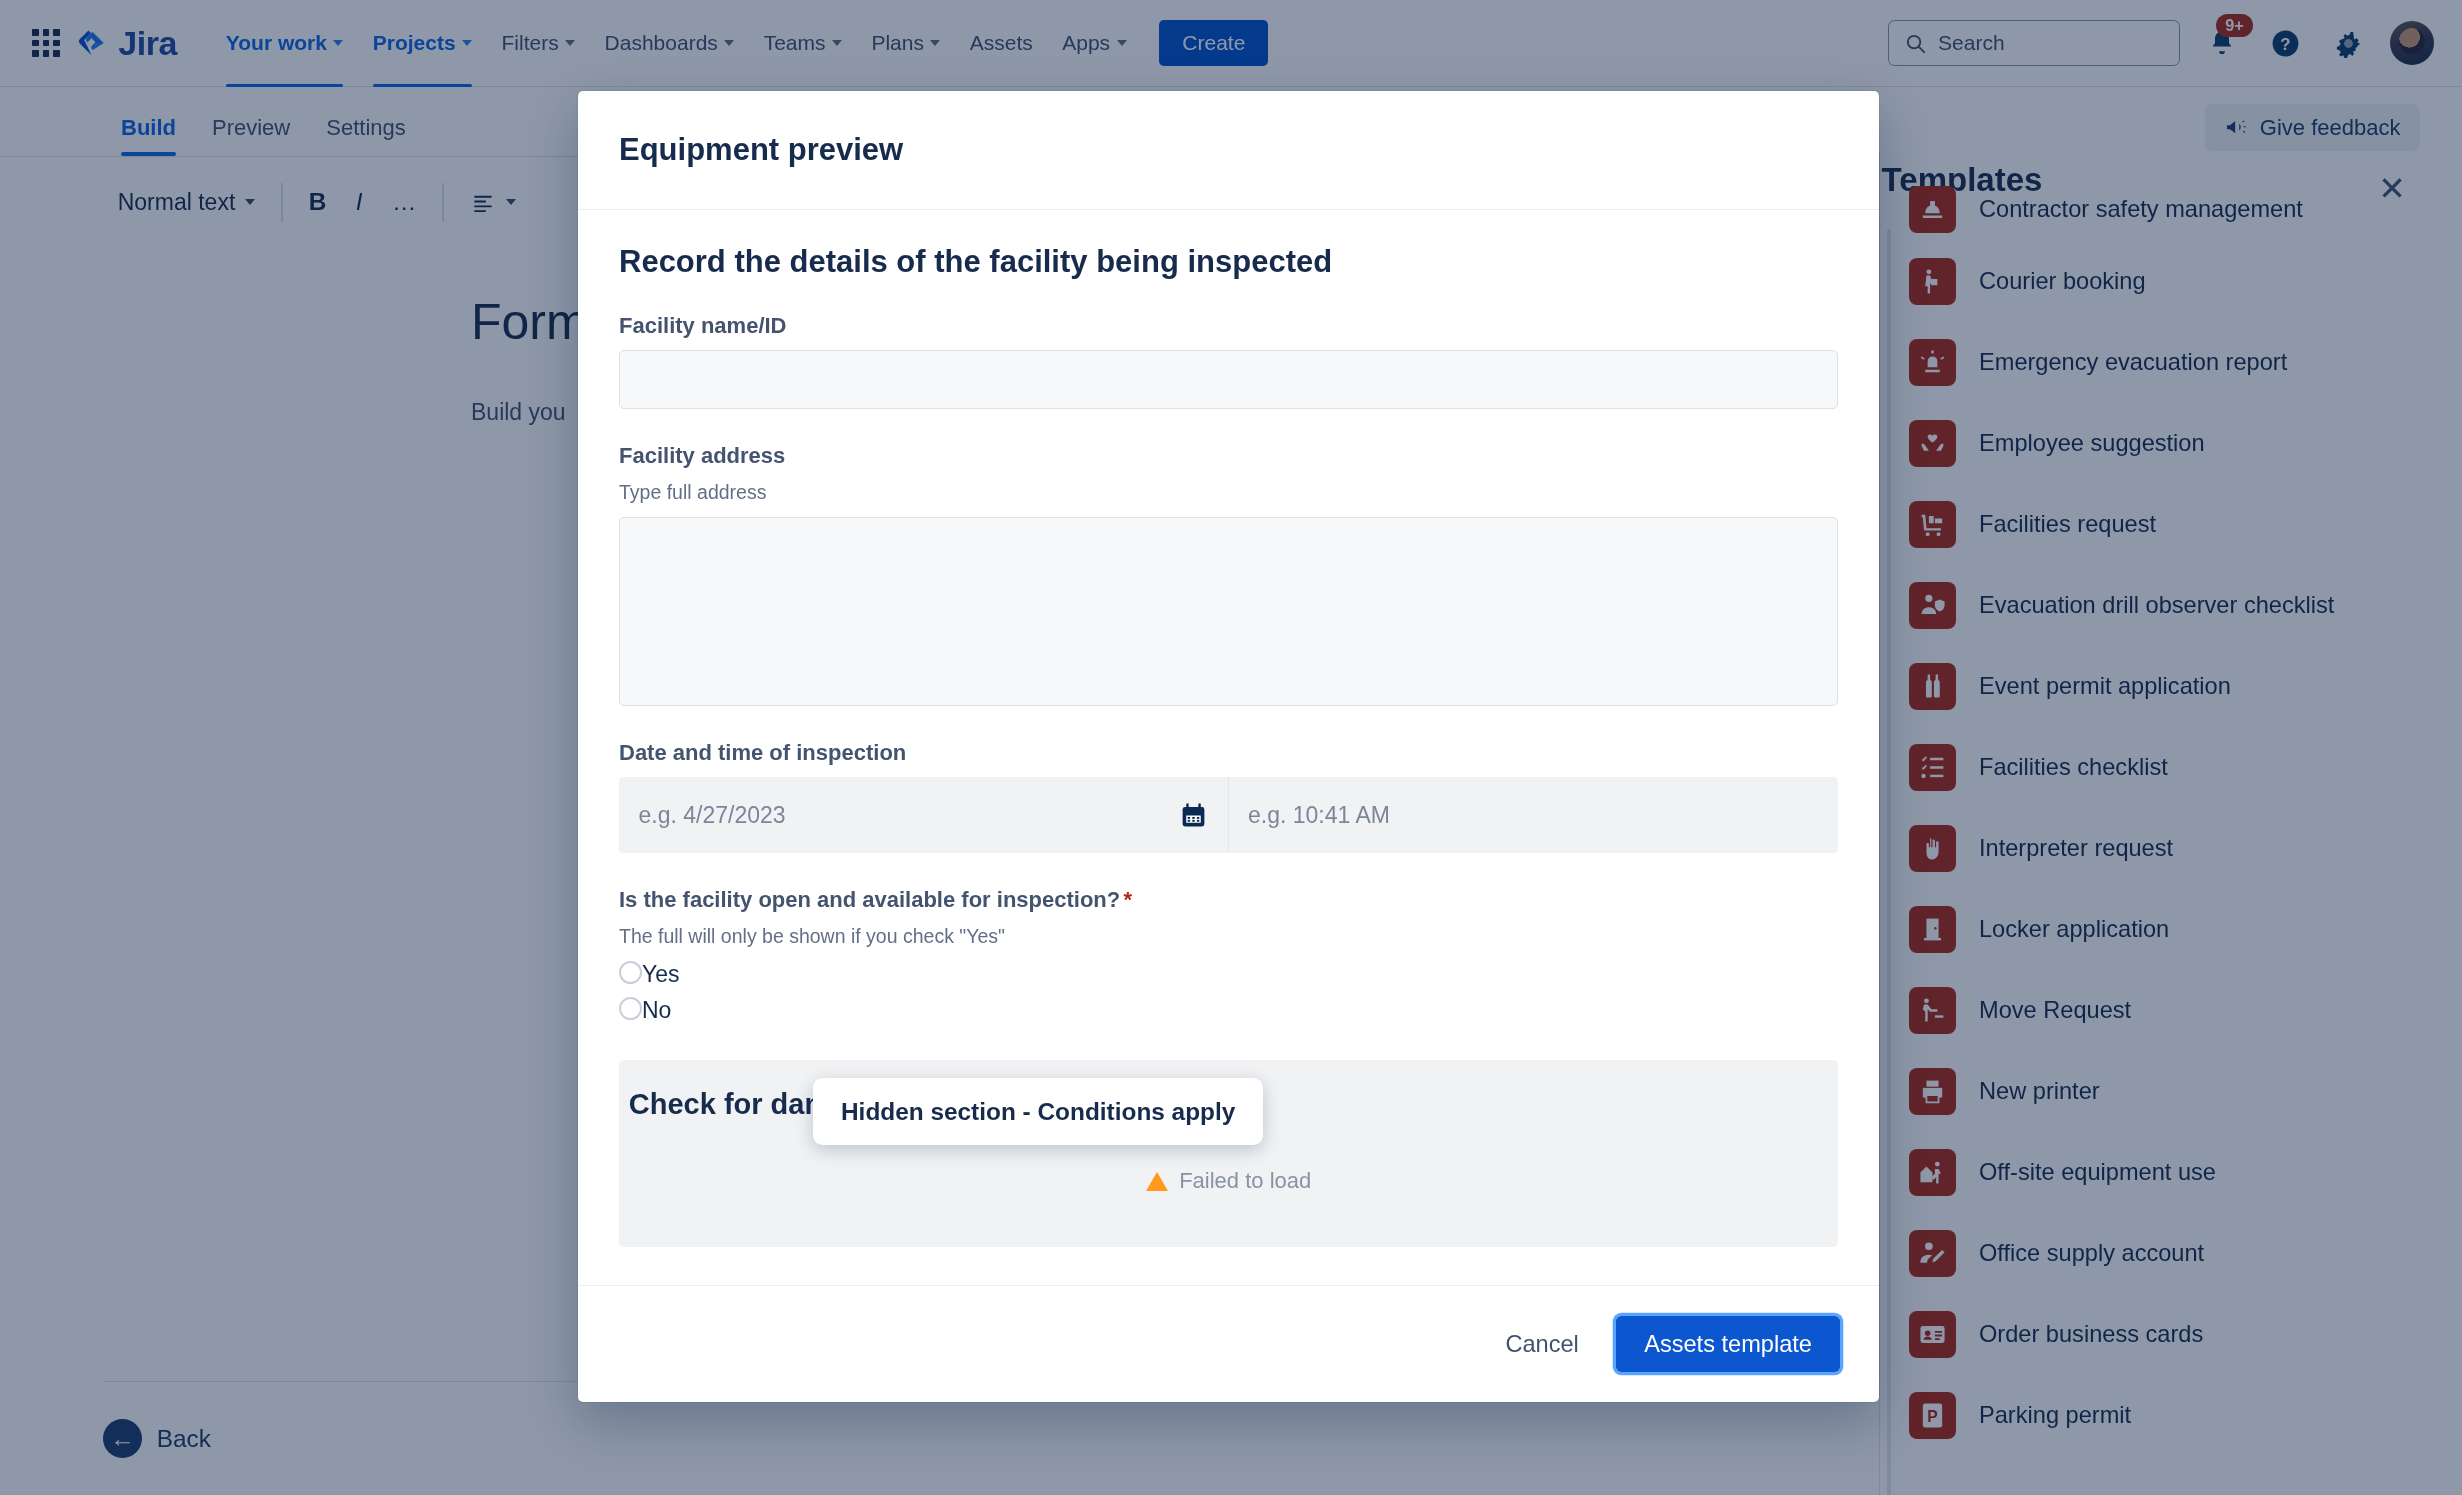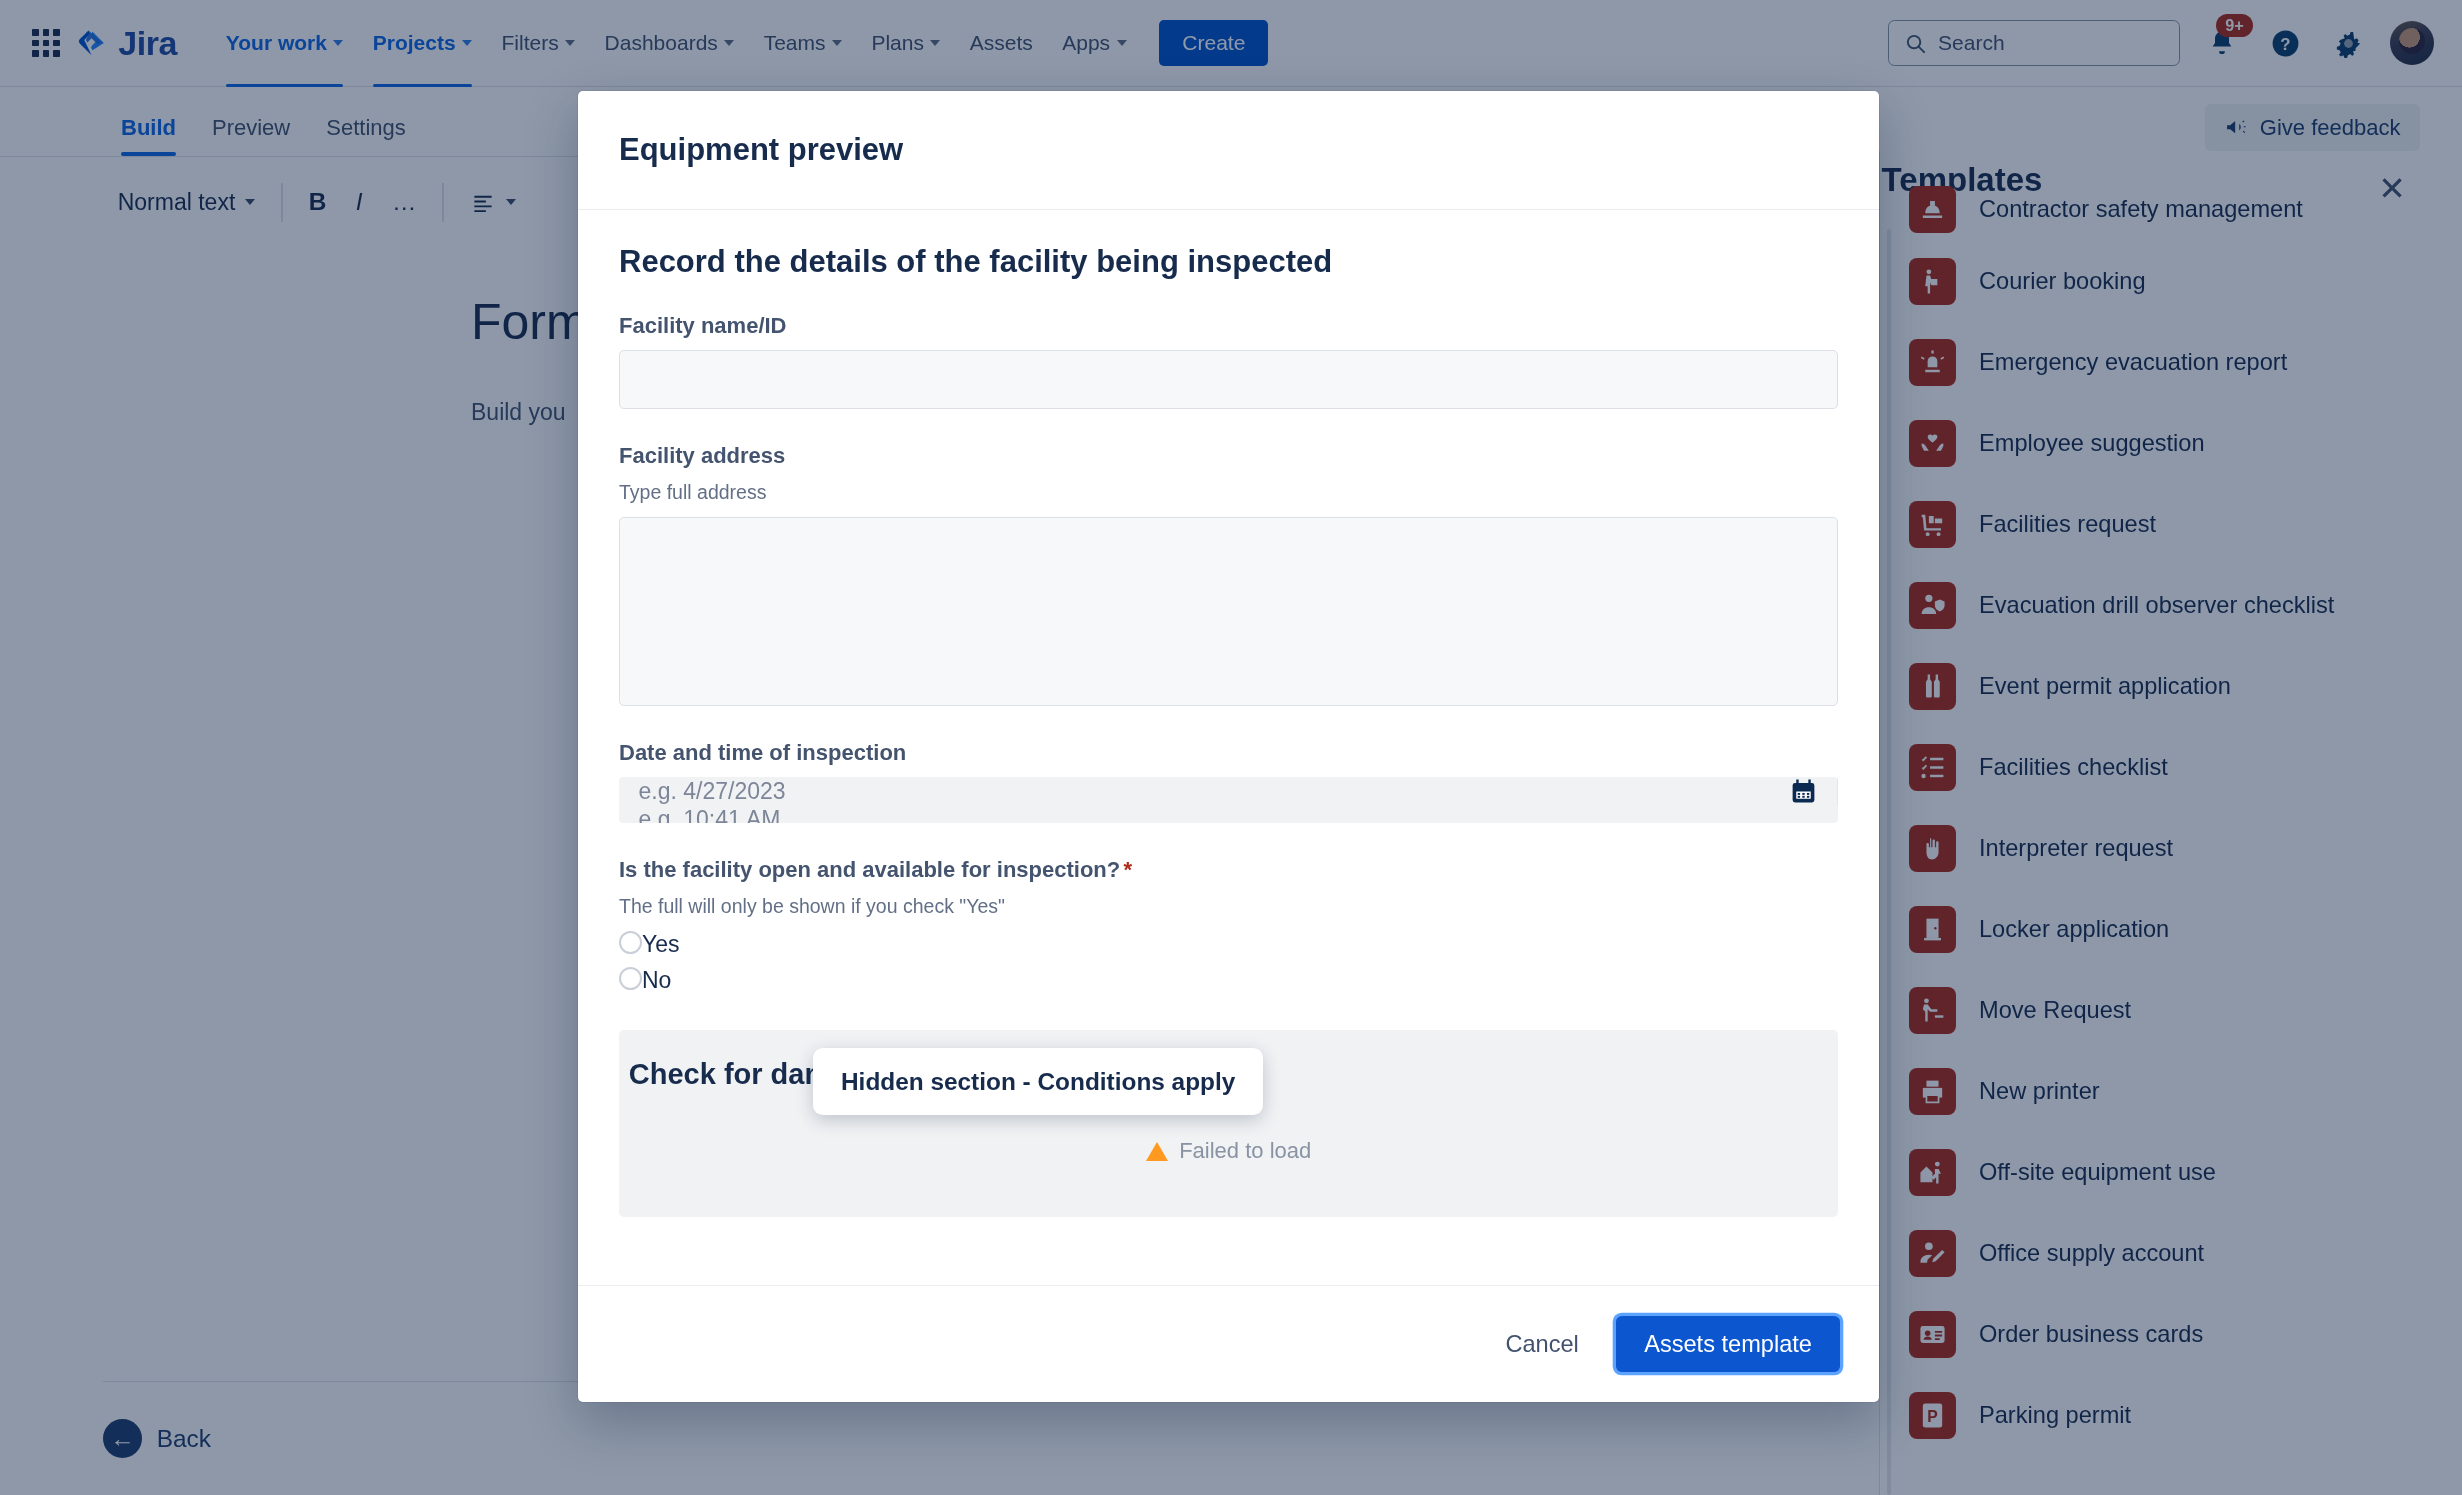--- a/index.html
+++ b/index.html
@@ -168,21 +168,21 @@
   .fld-label { font-size: 22px; font-weight: 600; color: #44546f; margin-bottom: 11.4px; }
   .fld-label .req { color: #ae2a19; font-weight: 700; margin-left: 3.3px; }
   .fld-help { font-size: 19.5px; color: #626f86; margin-bottom: 13px; }
   .inp {
     width: 100%; height: 59px; background: #f7f8f9; border: 1.6px solid #dcdfe4;
     border-radius: 4.9px;
   }
   .txta {
     width: 100%; height: 189px; background: #f7f8f9; border: 1.6px solid #dcdfe4; border-radius: 4.9px;
   }
-  .dt-row { display: flex; width: 100%; height: 46px; background: #f1f2f4; border-radius: 4px; overflow: hidden; flex-direction: column; }
+  .dt-row { display: flex; width: 100%; height: 76px; background: #f1f2f4; border-radius: 4px; overflow: hidden; }
   .dt-date { flex: 1 1 50%; display: flex; align-items: center; justify-content: space-between;
       padding: 0 19.5px; border-right: 1.6px solid #e4e6ea; }
   .dt-time { flex: 1 1 50%; display: flex; align-items: center; padding: 0 19.5px; }
   .ph-txt { font-size: 23px; color: #7c8698; }
   .radio-row { display: flex; align-items: flex-start; margin-bottom: 9.8px; }
   .radio { width: 23px; height: 23px; border-radius: 50%; border: 2.4px solid #c9ced8; background: #fff; }
   .radio-label { font-size: 23px; color: #172b4d; }
 
   .hidden-section {
     position: relative; margin-top: 36px; background: #f1f2f4; border-radius: 4.9px;

